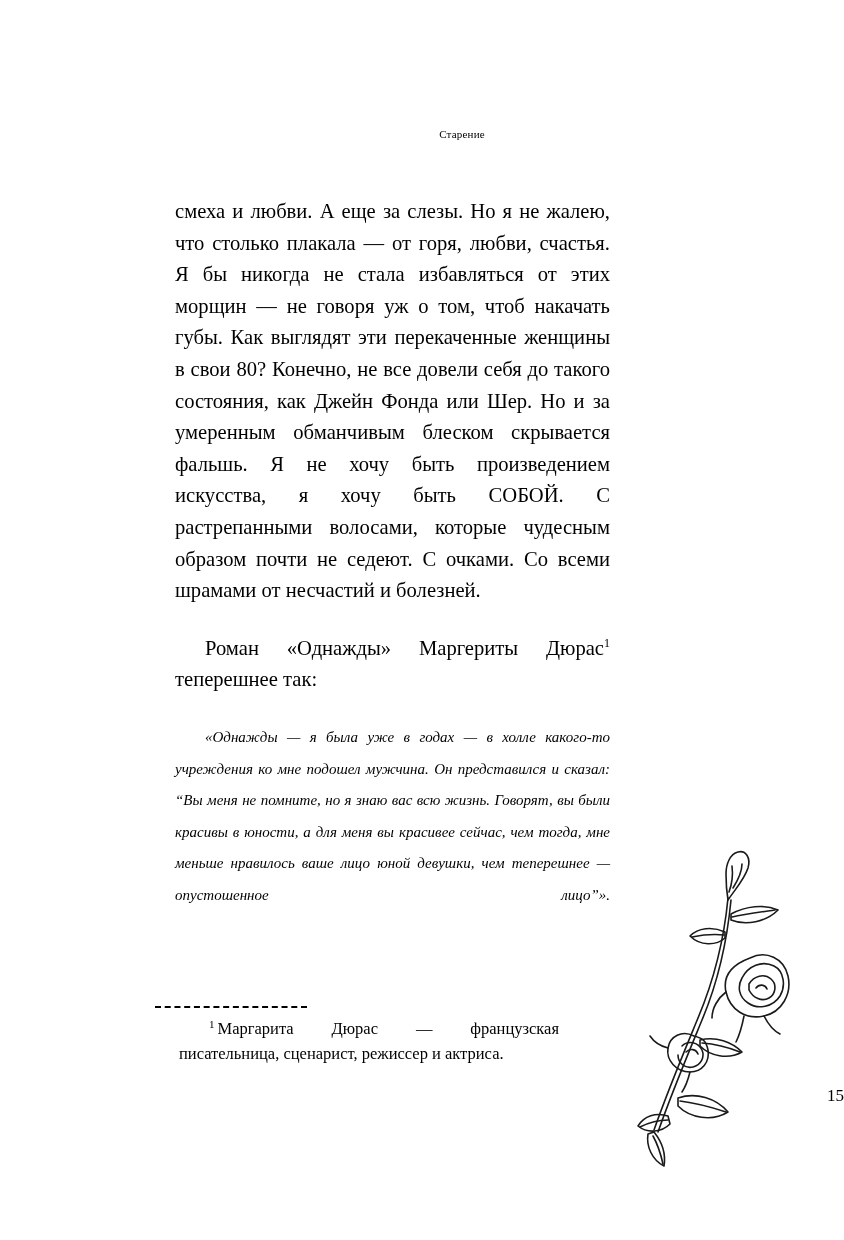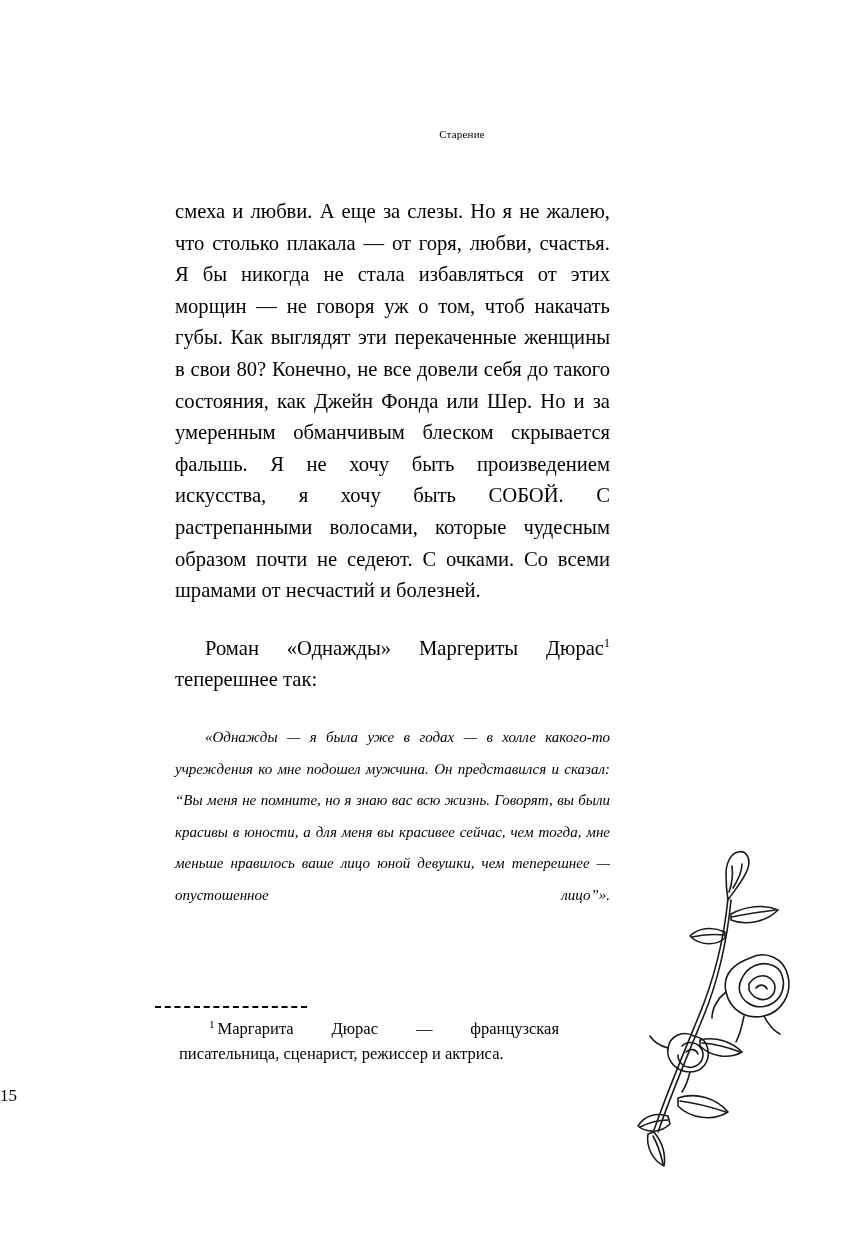--- a/index.html
+++ b/index.html
@@ -93,21 +93,21 @@
     font-size: 11px;
     vertical-align: super;
     line-height: 0;
     margin-right: 3px;
   }
   .folio {
     position: absolute;
     left: 0;
     top: 1086px;
     width: 844px;
-    text-align: left;
+    text-align: right;
     font-size: 17px;
   }
   .ornament {
     position: absolute;
     right: 32px;
     top: 840px;
     width: 180px;
     height: 330px;
   }
   .ornament svg {

